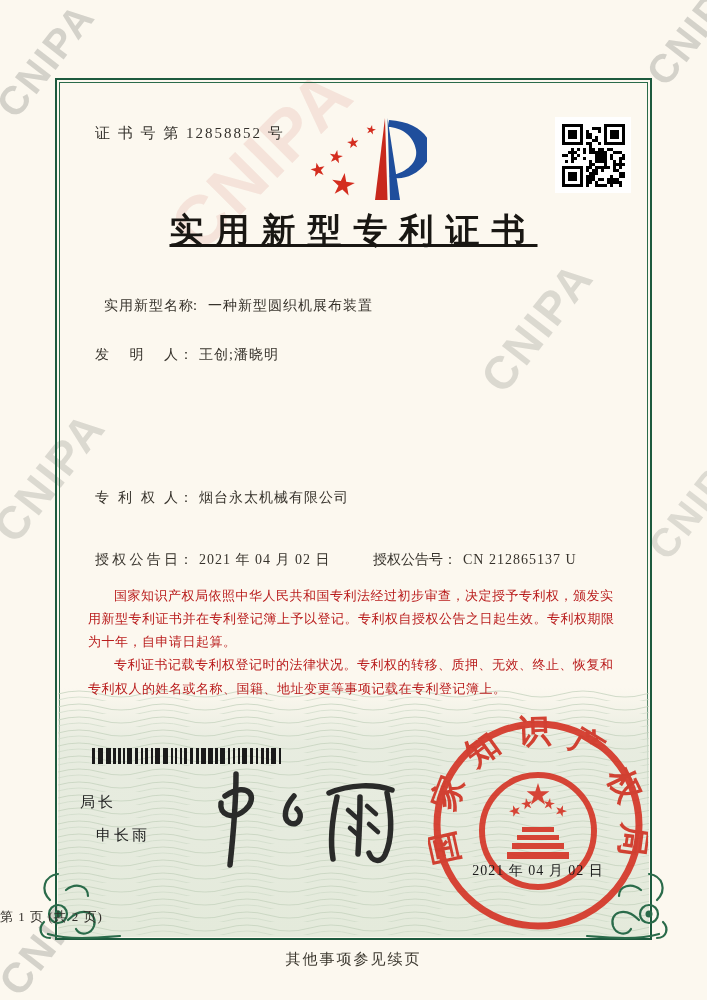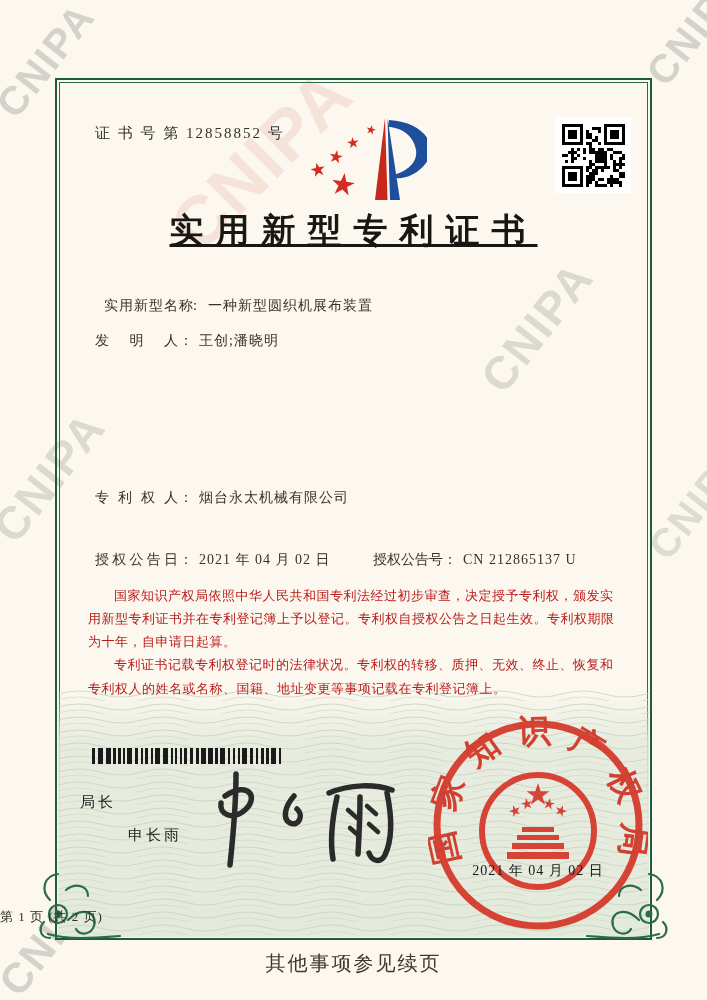--- a/index.html
+++ b/index.html
@@ -50,53 +50,53 @@
   .qr-box {
     position:absolute; left:555px; top:117px; width:76px; height:76px;
     background:#ffffff; z-index:4; display:flex; align-items:center; justify-content:center;
   }
   .title {
     position:absolute; left:0; top:208px; width:707px; text-align:center;
     font-size:34px; font-weight:bold; letter-spacing:12px; color:#191713; z-index:5;text-decoration:underline;
   }
   
   .field-row { position:absolute; left:95px; width:520px; font-size:14px; color:#37332c; z-index:5; white-space:nowrap; }
-  .r1{top:297px;margin-left:9px;} .r2{top:332px;} .r3{top:382px;} .r4{top:425px;} .r5{top:489px;} .r6{top:509px;} .r7{top:551px;}
+  .r1{top:297px;margin-left:9px;} .r2{top:346px;} .r3{top:382px;} .r4{top:425px;} .r5{top:489px;} .r6{top:509px;} .r7{top:551px;}
   .flabel { display:inline-block; width:84px; text-align:justify; text-align-last:justify; letter-spacing:1px; }
   .fcolon { display:inline-block; margin-right:6px; }
   .fvalue { letter-spacing:1px; }
   .cell2 { position:absolute; left:278px; top:0; }
   
   .body-text {
     position:absolute; left:88px; top:584px; width:537px; z-index:5;
     font-size:13px; line-height:1.78; color:#b91c1c; letter-spacing:0.5px;
   }
   .body-text p { text-indent:2em; }
   
   .barcode { position:absolute; left:92px; top:748px; z-index:5; }
   
   .signoff-title { position:absolute; left:80px; top:793px; font-size:15px; letter-spacing:3px; color:#222; z-index:6; }
-  .signoff-name  { position:absolute; left:96px; top:826px; font-size:15px; letter-spacing:3px; color:#222; z-index:6;margin-left:32px; }
+  .signoff-name  { position:absolute; left:96px; top:826px; font-size:15px; letter-spacing:3px; color:#222; z-index:6; }
   .signature { position:absolute; left:195px; top:762px; z-index:6; }
   
   .seal { position:absolute; left:428px; top:715px; z-index:6; }
   .seal-date {
     position:absolute; left:438px; top:862px; width:200px; text-align:center;
     font-size:14px; color:#1c1c1c; letter-spacing:1px; z-index:7; white-space:nowrap;
   }
   
   .corner-l { position:absolute; left:36px;  top:870px; z-index:7; }
   .corner-r { position:absolute; left:586px; top:870px; z-index:7; transform:scaleX(-1); }
   .page-info {
     position:absolute; left:0; top:908px; width:707px; text-align:left;
     font-size:13px; color:#33302b; letter-spacing:1px; z-index:7;
   }
   .cont-note {
     position:absolute; left:0; top:950px; width:707px; text-align:center;
-    font-size:20px; color:#3c382f; letter-spacing:2px; z-index:5;
+    font-size:15px; color:#3c382f; letter-spacing:2px; z-index:5;
   }
 </style>
 </head>
 <body>
 
 <div class="page">
 
   <div class="wm wm1">CNIPA</div>
   <div class="wm wm2">CNIPA</div>
   <div class="wm wm3">CNIPA</div>

